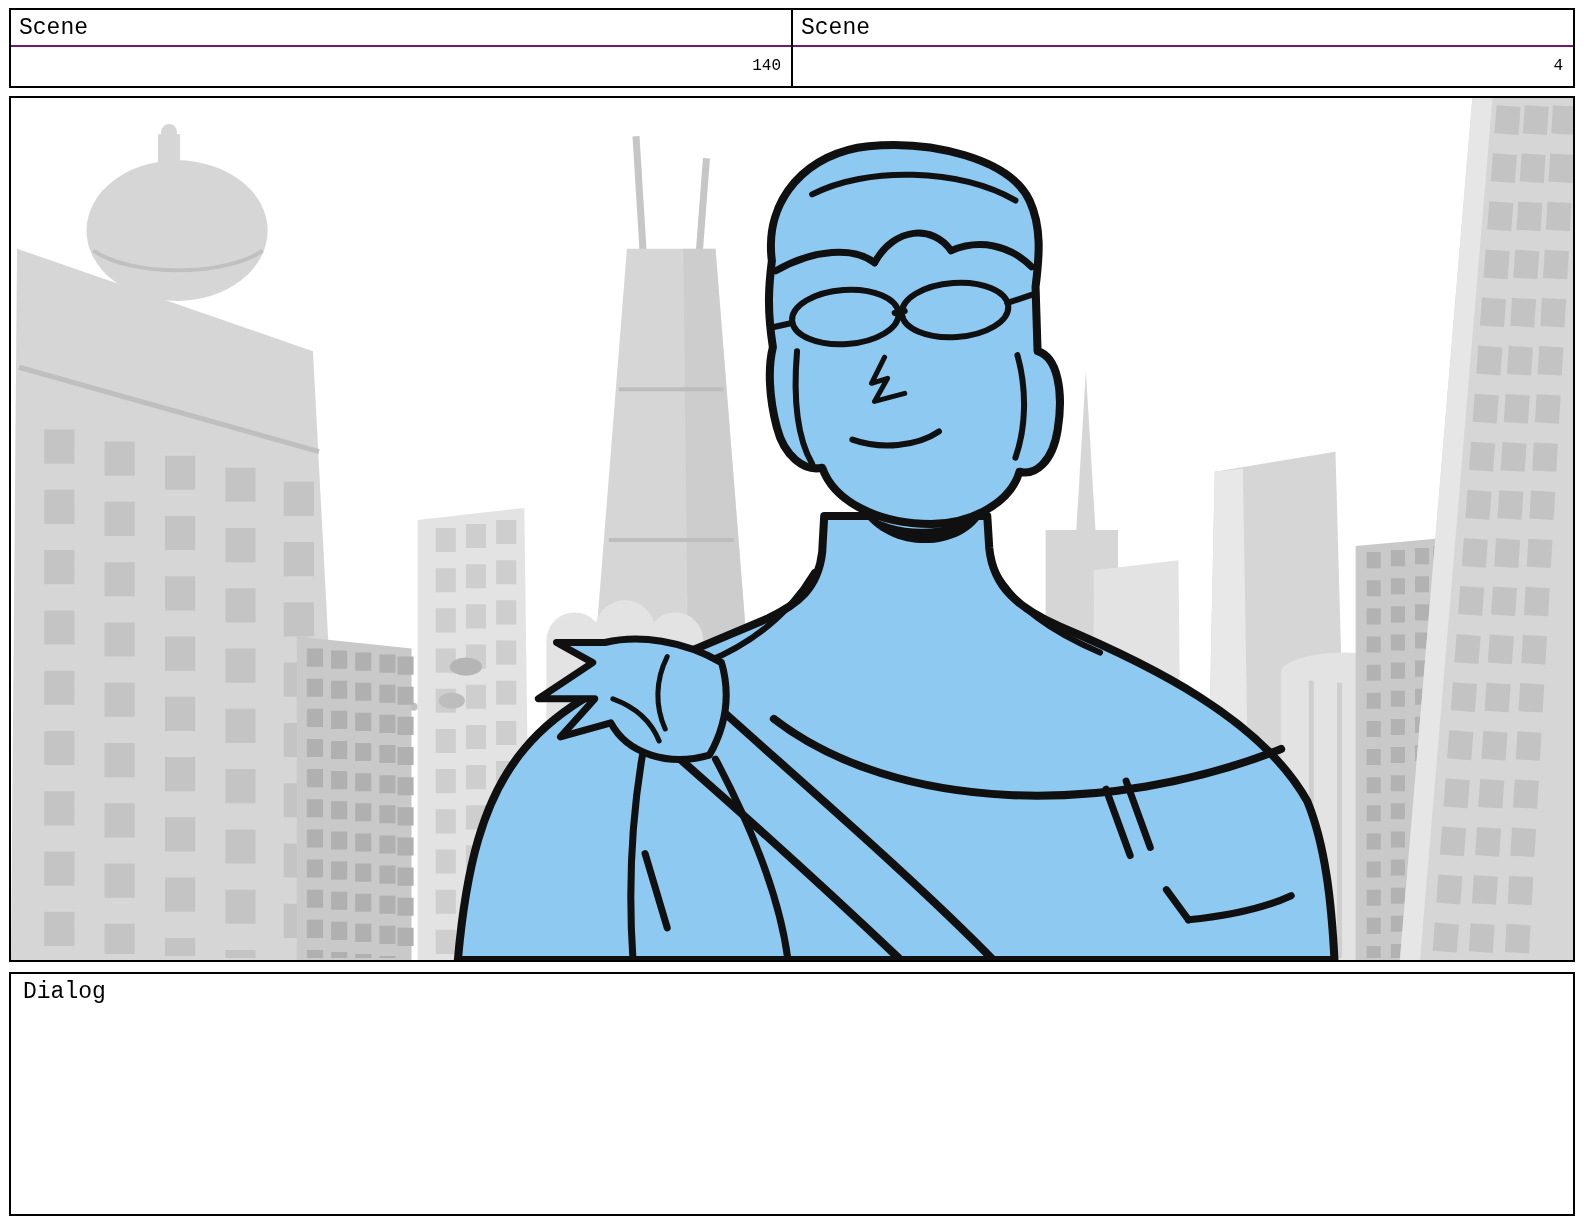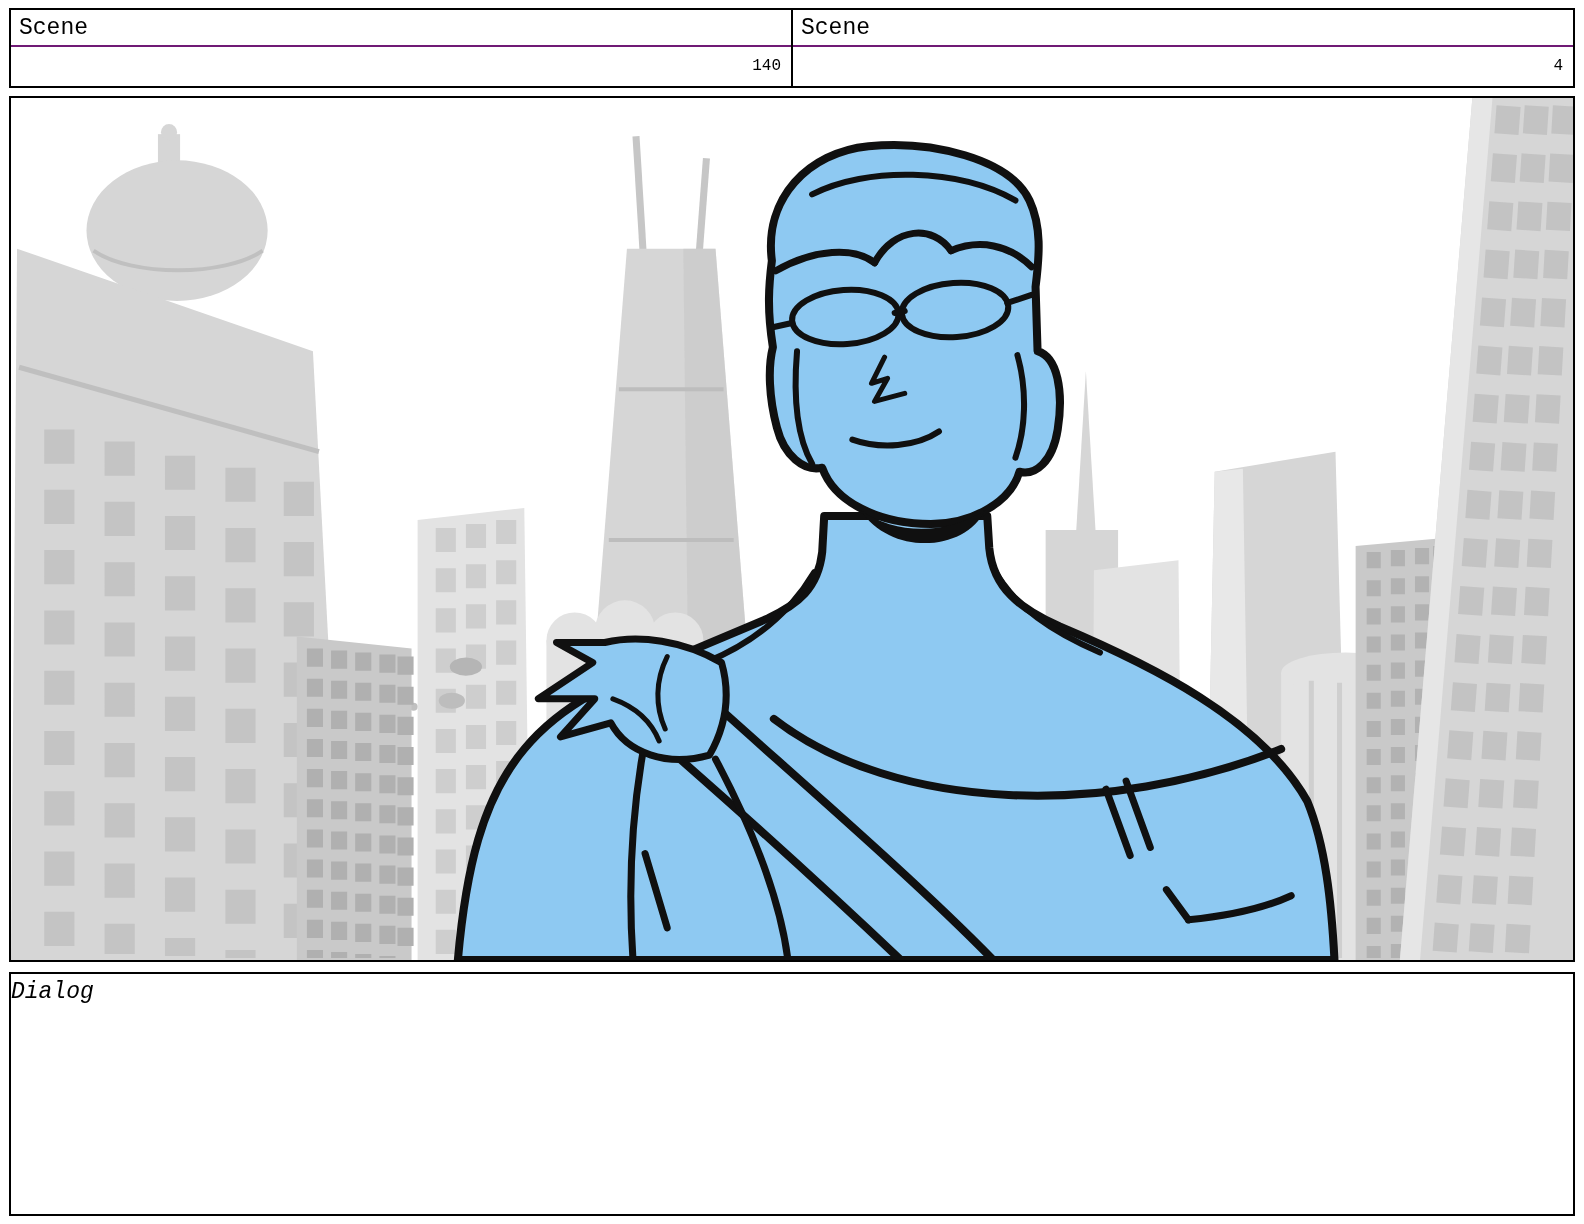--- a/index.html
+++ b/index.html
@@ -19,21 +19,21 @@
     color:#000;
   }
   .page{width:100%;height:100%;padding:8px 9px;display:flex;flex-direction:column;}
   .header{display:flex;flex:0 0 auto;}
   .hcell{flex:1;border:2px solid #000;background:#fff;}
   .hcell + .hcell{margin-left:-2px;}
   .hlabel{font-size:23px;line-height:34px;padding:1px 8px 0 8px;border-bottom:2px solid #701a75;}
   .hvalue{font-size:16px;line-height:36px;padding:1px 10px 2px 10px;text-align:right;}
   .panel{flex:1 1 auto;min-height:0;border:2px solid #000;margin-top:8px;background:#fff;overflow:hidden;}
   .panel svg{display:block;width:100%;height:100%;}
-  .dialog{flex:0 0 244px;border:2px solid #000;margin-top:10px;background:#fff;padding:2px 0;font-style:italic;}
+  .dialog{flex:0 0 244px;border:2px solid #000;margin-top:10px;background:#fff;padding:2px 12px;}
   .dlabel{font-size:23px;line-height:32px;}
   .dtext{font-size:22px;min-height:180px;}
   
   .g1{fill:var(--city-light);}
   .g2{fill:var(--city-mid);}
   .g3{fill:var(--city-dark);}
   .char{fill:var(--character-fill);stroke:var(--line);}
   .line{fill:none;stroke:var(--line);}
   .ink{fill:var(--line);stroke:none;}
   .win{fill:none;}

